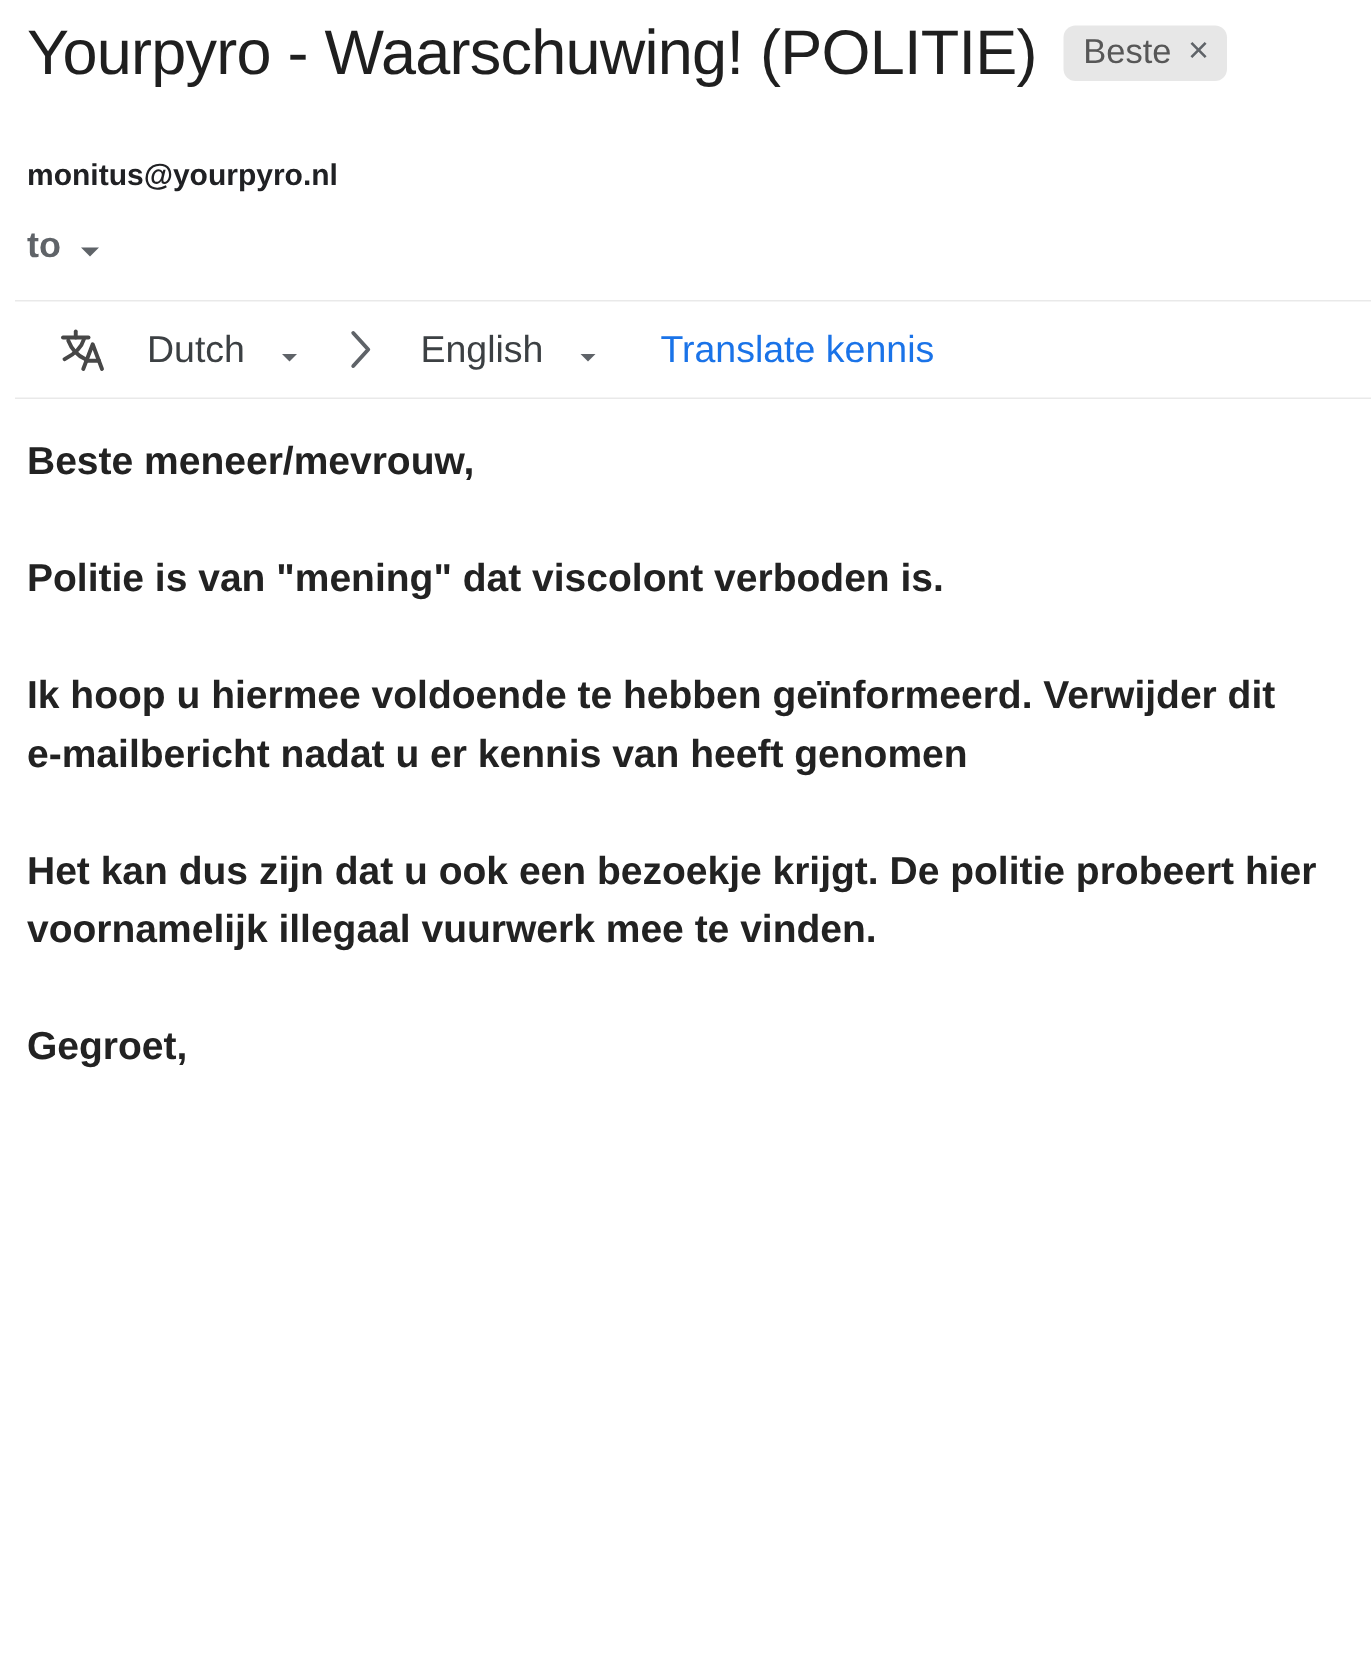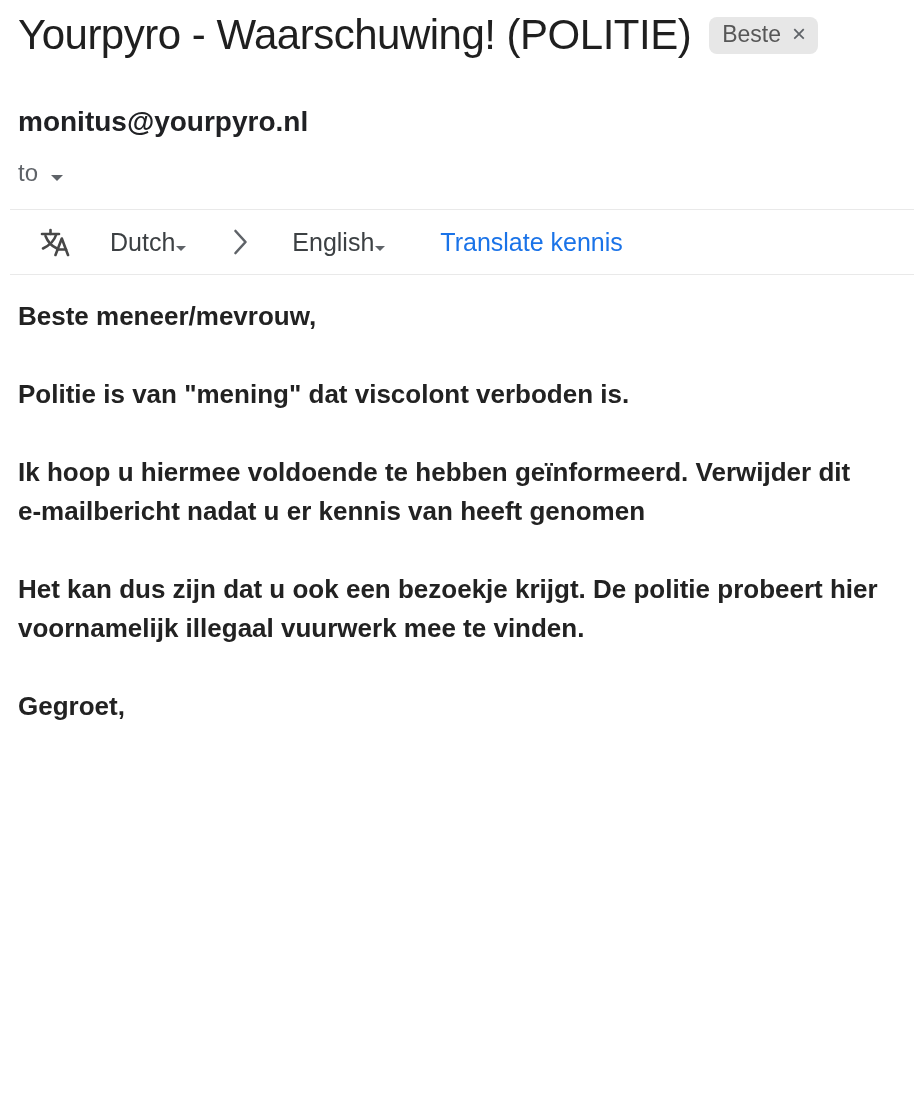--- a/index.html
+++ b/index.html
@@ -26,38 +26,38 @@
   }
   .chip{
     background:var(--chip-bg);border-radius:8px;
     padding:5px 12px 7px 13px;font-size:23px;color:#575757;
     display:inline-flex;align-items:center;gap:11px;
     cursor:pointer;flex:0 0 auto;line-height:1.1;
   }
   .chip-x{color:var(--text-secondary);font-size:24px;line-height:1;cursor:pointer;}
   .sender{
     margin:46px 18px 0 18px;
-    font-size:28px;font-weight:700;color:var(--text-primary);
+    font-size:20px;font-weight:700;color:var(--text-primary);
   }
   .to-row{
     margin:18px 18px 0 18px;display:inline-flex;align-items:center;gap:12px;
-    font-size:24px;color:var(--text-secondary);cursor:pointer;line-height:1.25;
+    font-size:24px;color:var(--text-secondary);cursor:pointer;line-height:1.25;font-weight:bold;
   }
   .tri{display:inline-block;margin-top:3px;}
   .translate-bar{
     margin:20px 0 0 10px;
     border-top:1px solid var(--divider);
     border-bottom:1px solid var(--divider);
     height:66px;display:flex;align-items:center;
     padding-left:28px;
   }
   .translate-icon{display:inline-flex;margin-right:22px;}
   .lang-btn{
-    background:none;border:none;padding:0;margin:16px;
-    display:inline-flex;align-items:center;gap:0;
+    background:none;border:none;padding:0;margin:4px;
+    display:inline-flex;align-items:center;gap:24px;
     font-family:"Liberation Sans", sans-serif;
     font-size:25px;color:#3c4043;cursor:pointer;
   }
   .chevron-right{display:inline-flex;margin:0 28px 0 30px;}
   .translate-link{
     margin-left:38px;font-size:25px;color:var(--link-blue);
     text-decoration:none;cursor:pointer;
   }
   .email-body{
     margin:22px 18px 0 18px;

